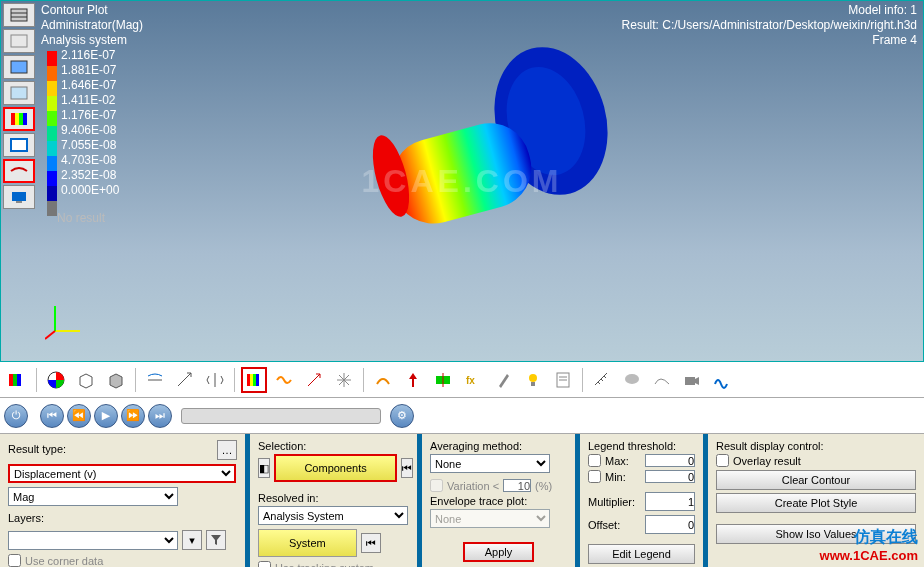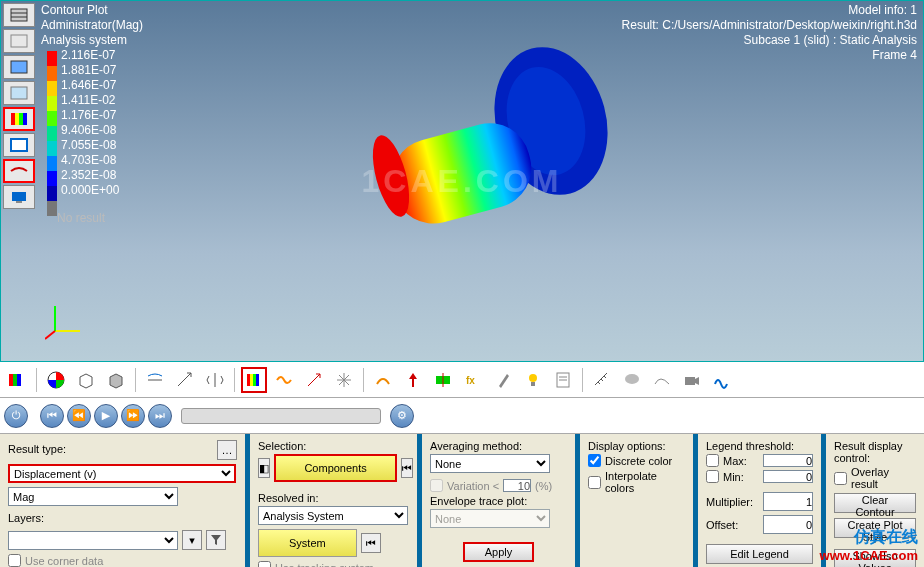--- a/index.html
+++ b/index.html
@@ -109,21 +109,20 @@
 
   <div class="overlay-tl">
     <div>Contour Plot</div>
     <div>Administrator(Mag)</div>
     <div>Analysis system</div>
   </div>
 
   <div class="overlay-tr">
     <div>Model info: 1</div>
     <div>Result: C:/Users/Administrator/Desktop/weixin/right.h3d</div>
-    <div>Subcase 1 (slid) : Static Analysis</div>
     <div>Frame 4</div>
   </div>
 
   <div class="legend">
     <div id="legend-rows">
         <div class="legend-row">
           <div class="legend-swatch" style="background:#ff0000"></div>
           <div class="legend-val">2.116E-07</div>
         </div>
         <div class="legend-row">
@@ -406,31 +405,20 @@
         <span>Variation &lt;</span>
         <input type="text" style="width: 28px; text-align: right;" disabled="" value="10">
         <span>(%)</span>
       </div>
     <div class="lbl">Envelope trace plot:</div>
     <select style="width:120px" disabled=""><option>None</option></select>
     <div style="height:14px"></div>
     <div style="text-align:center"><button class="btn sel" style="padding:0 20px">Apply</button></div>
   </div>
 
-  <div class="panel" style="width:118px">
-    <div class="lbl">Display options:</div>
-    <div class="chk">
-        <input type="checkbox" checked="" style="">
-        <span>Discrete color</span>
-      </div>
-    <div class="chk">
-        <input type="checkbox" style="">
-        <span>Interpolate colors</span>
-      </div>
-  </div>
 
   <div class="panel" style="width:128px">
     <div class="lbl">Legend threshold:</div>
     <div class="chk">
         <input type="checkbox" style="">
         <span>Max:</span>
         <input type="text" style="width: 50px; text-align: right; margin-left: auto;" value="0">
       </div>
     <div class="chk">
         <input type="checkbox" style="">

